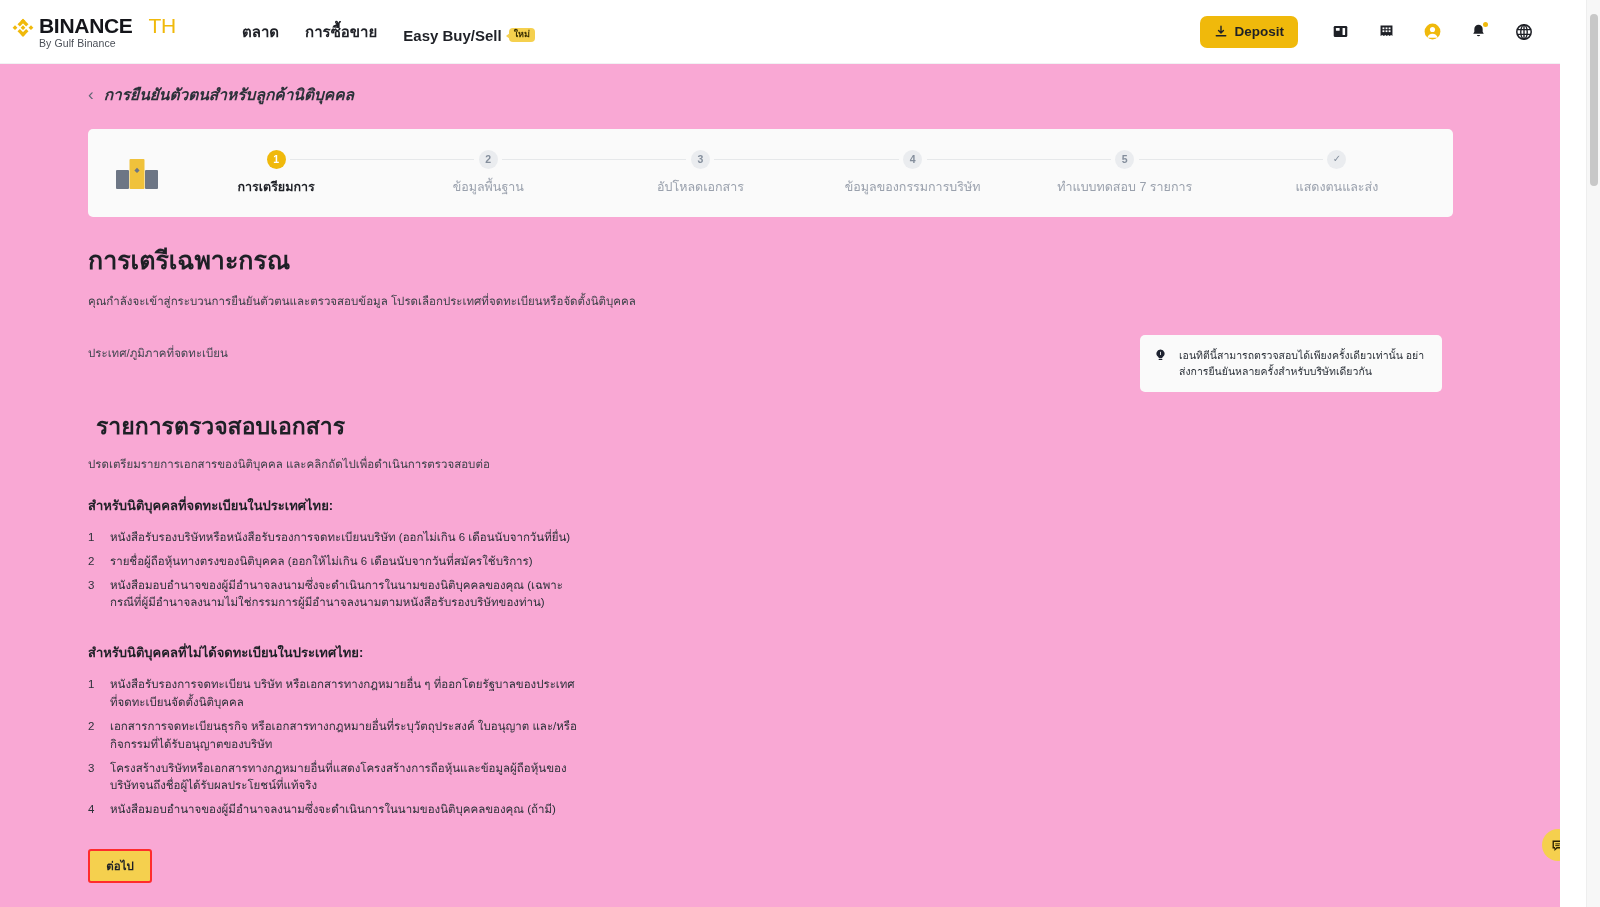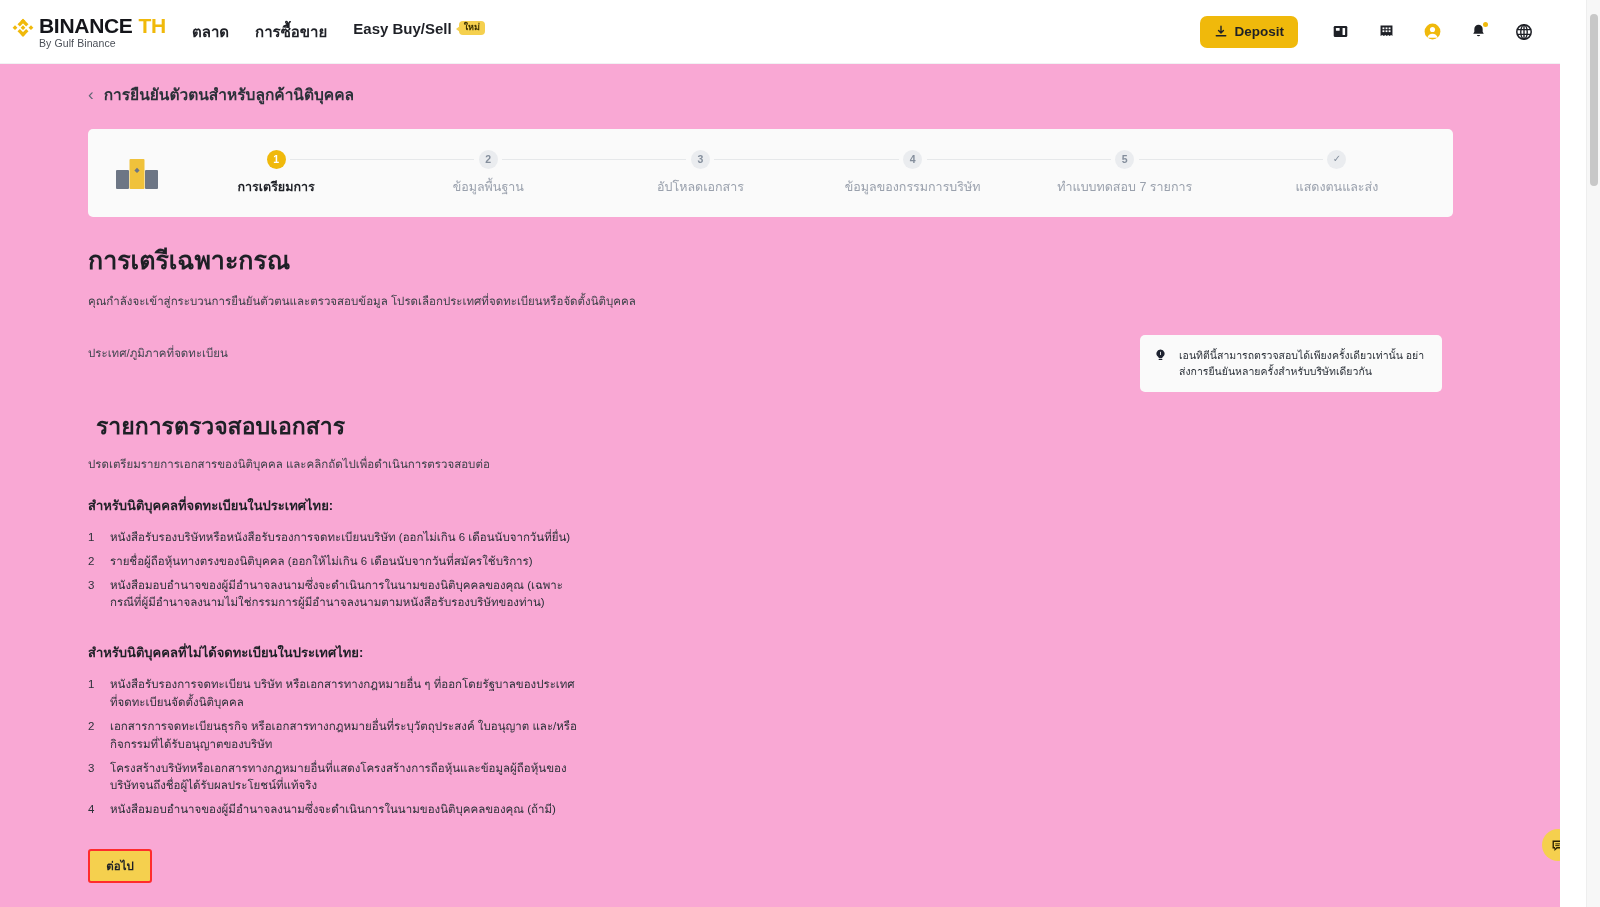--- a/index.html
+++ b/index.html
@@ -31,24 +31,24 @@
   .logo-mark {
     width: 22px; height: 22px; margin-right: 5px; margin-top: 2px;
     flex: none;
   }
   .logo-text-block { line-height: 1; }
   .logo-title {
     font-size: 21px; font-weight: bold; letter-spacing: -0.3px;
     color: #1e2026; display: flex; align-items: baseline;
   }
   .logo-title .bn { color: #14151a; }
-  .logo-title .th { color: #f0b90b; margin-left: 6px; font-weight: bold; }
+  .logo-title .th { color: #f0b90b; margin-left: 16px; font-weight: normal; }
   .logo-sub { font-size: 10.5px; color: #4a4f57; margin-top: 2px; letter-spacing: 0.1px; }
 
-  .nav { display: flex; align-items: flex-start; gap: 26px; }
+  .nav { display: flex; align-items: flex-end; gap: 26px; margin-left: 40px; }
   .nav-item {
     font-size: 15px; font-weight: bold; color: #1e2026;
     white-space: nowrap; cursor: pointer; display: flex; align-items: center;
   }
   .new-badge {
     position: relative;
     margin-left: 7px;
     background: #f5d04e;
     color: #3a2f00;
     font-size: 9px; font-weight: bold;
@@ -85,21 +85,21 @@
   }
 
   
   .back-row {
     position: absolute; top: 82px; left: 88px;
     display: flex; align-items: center; gap: 10px;
     cursor: pointer;
   }
   .back-chevron { color: #5e6673; font-size: 17px; line-height: 1; }
   .back-title {
-    font-size: 15.5px; font-weight: bold; color: #2b3139;
+    font-size: 15.5px; font-weight: bold; color: #2b3139; font-style: italic;
   }
 
   
   .stepper-card {
     position: absolute; top: 129px; left: 88px;
     width: 1365px; height: 88px;
     background: #fafafa;
     border-radius: 5px;
     display: flex; align-items: center;
   }

